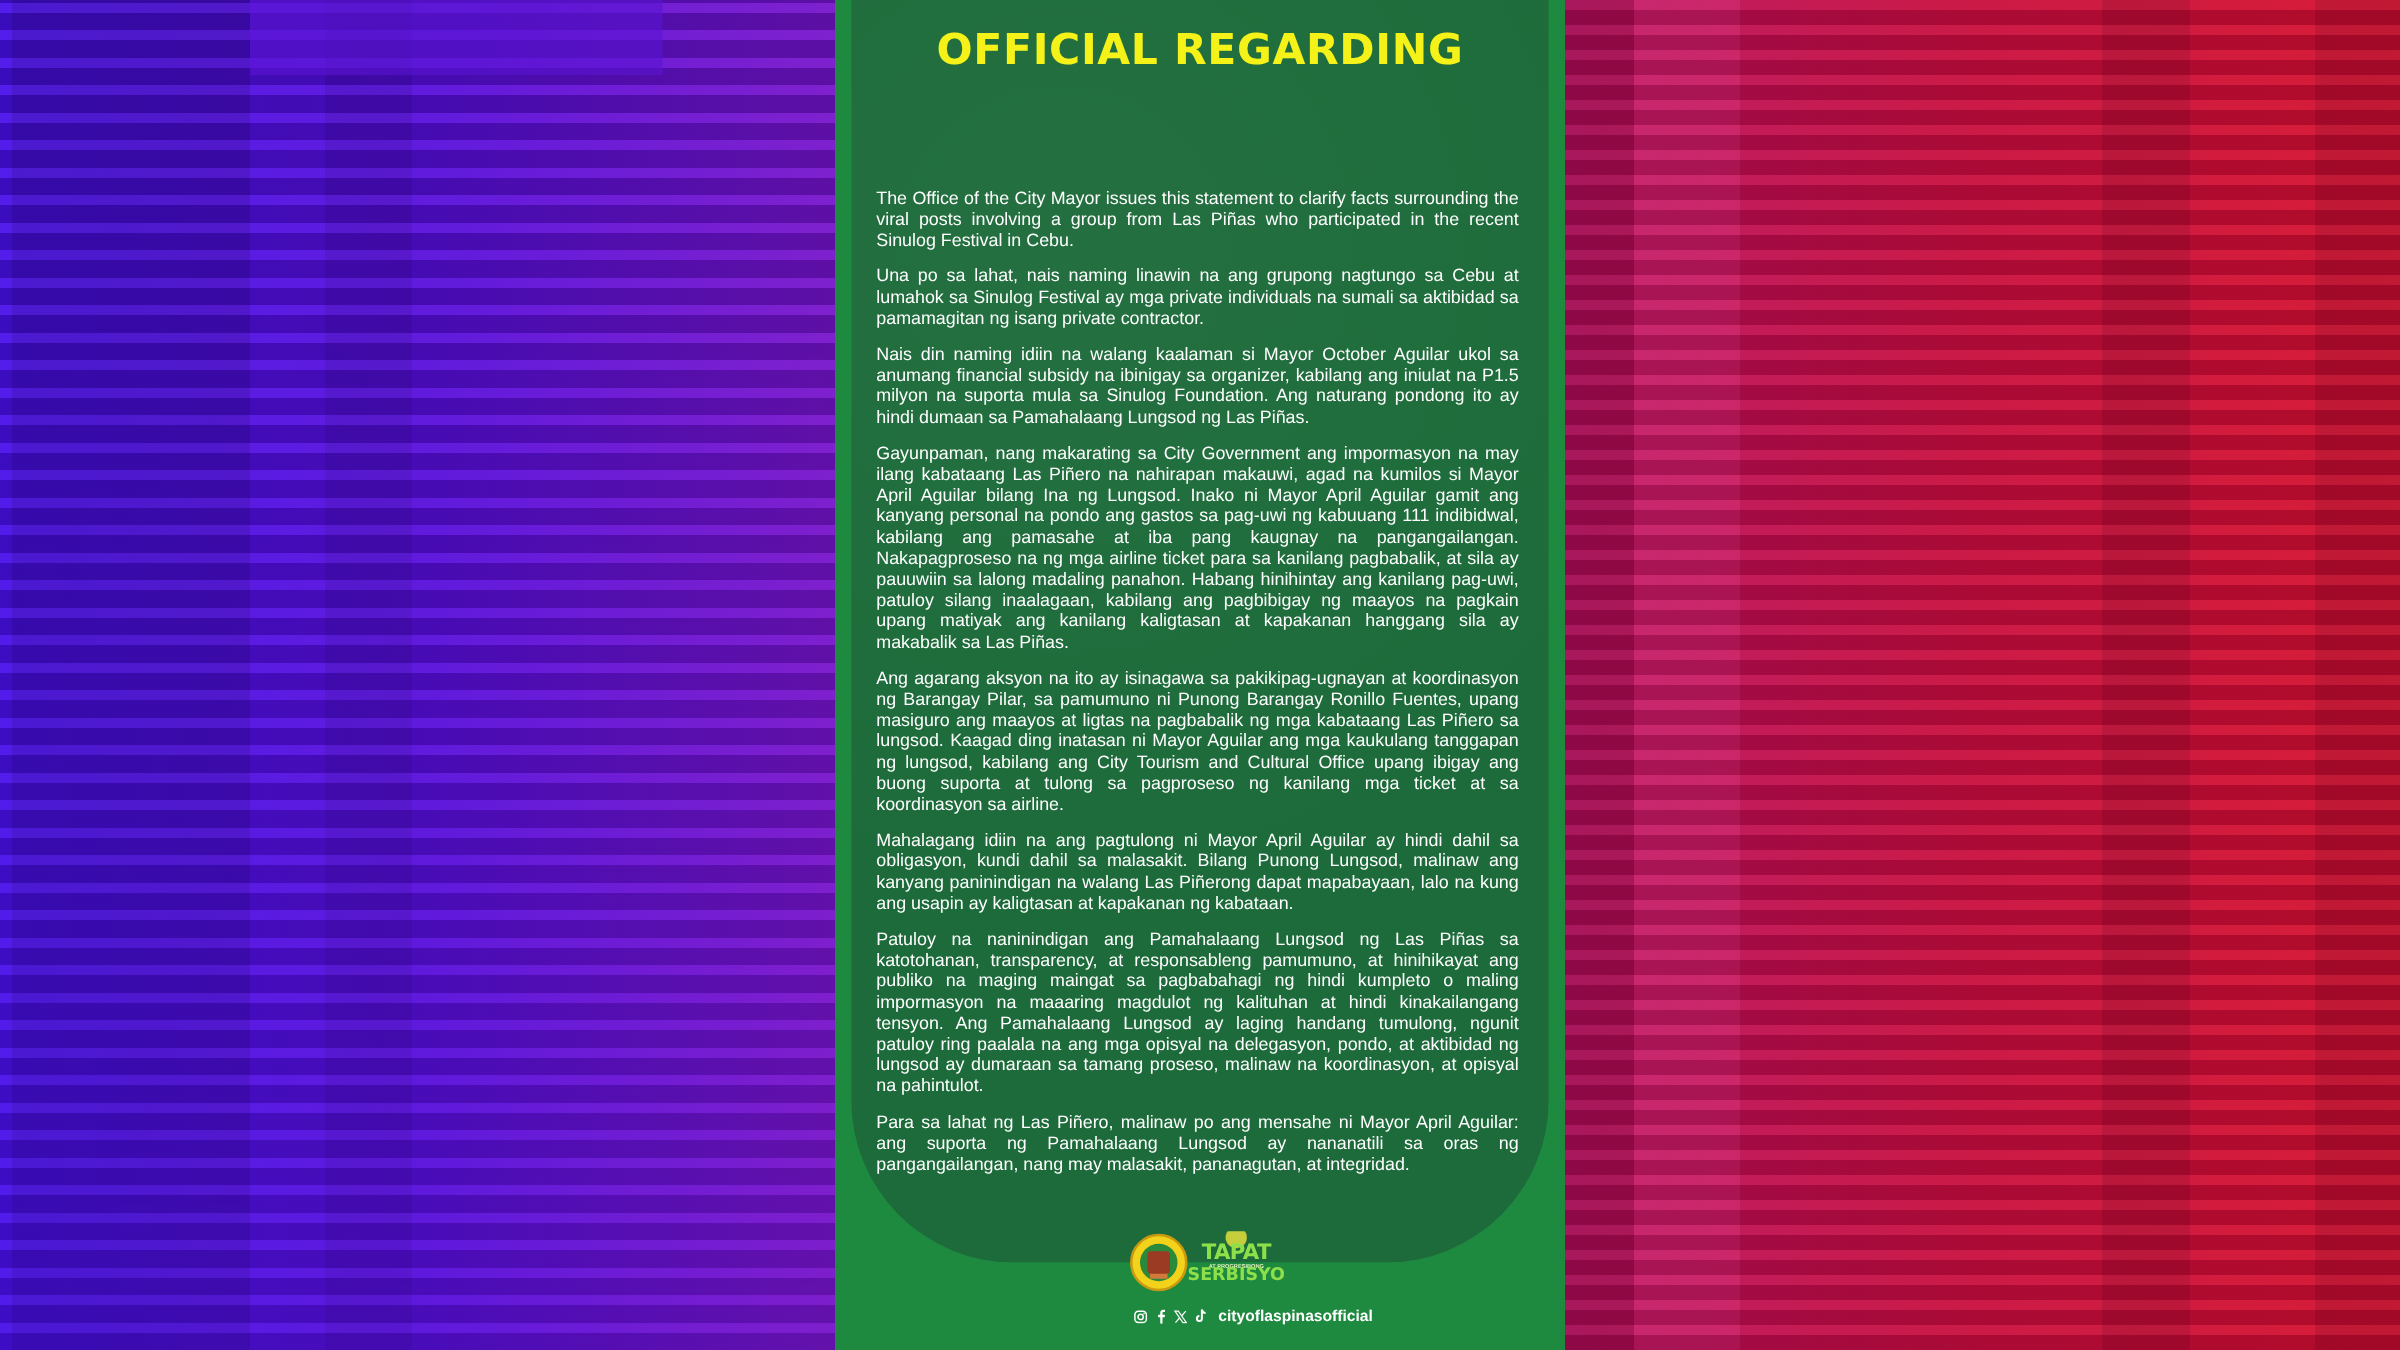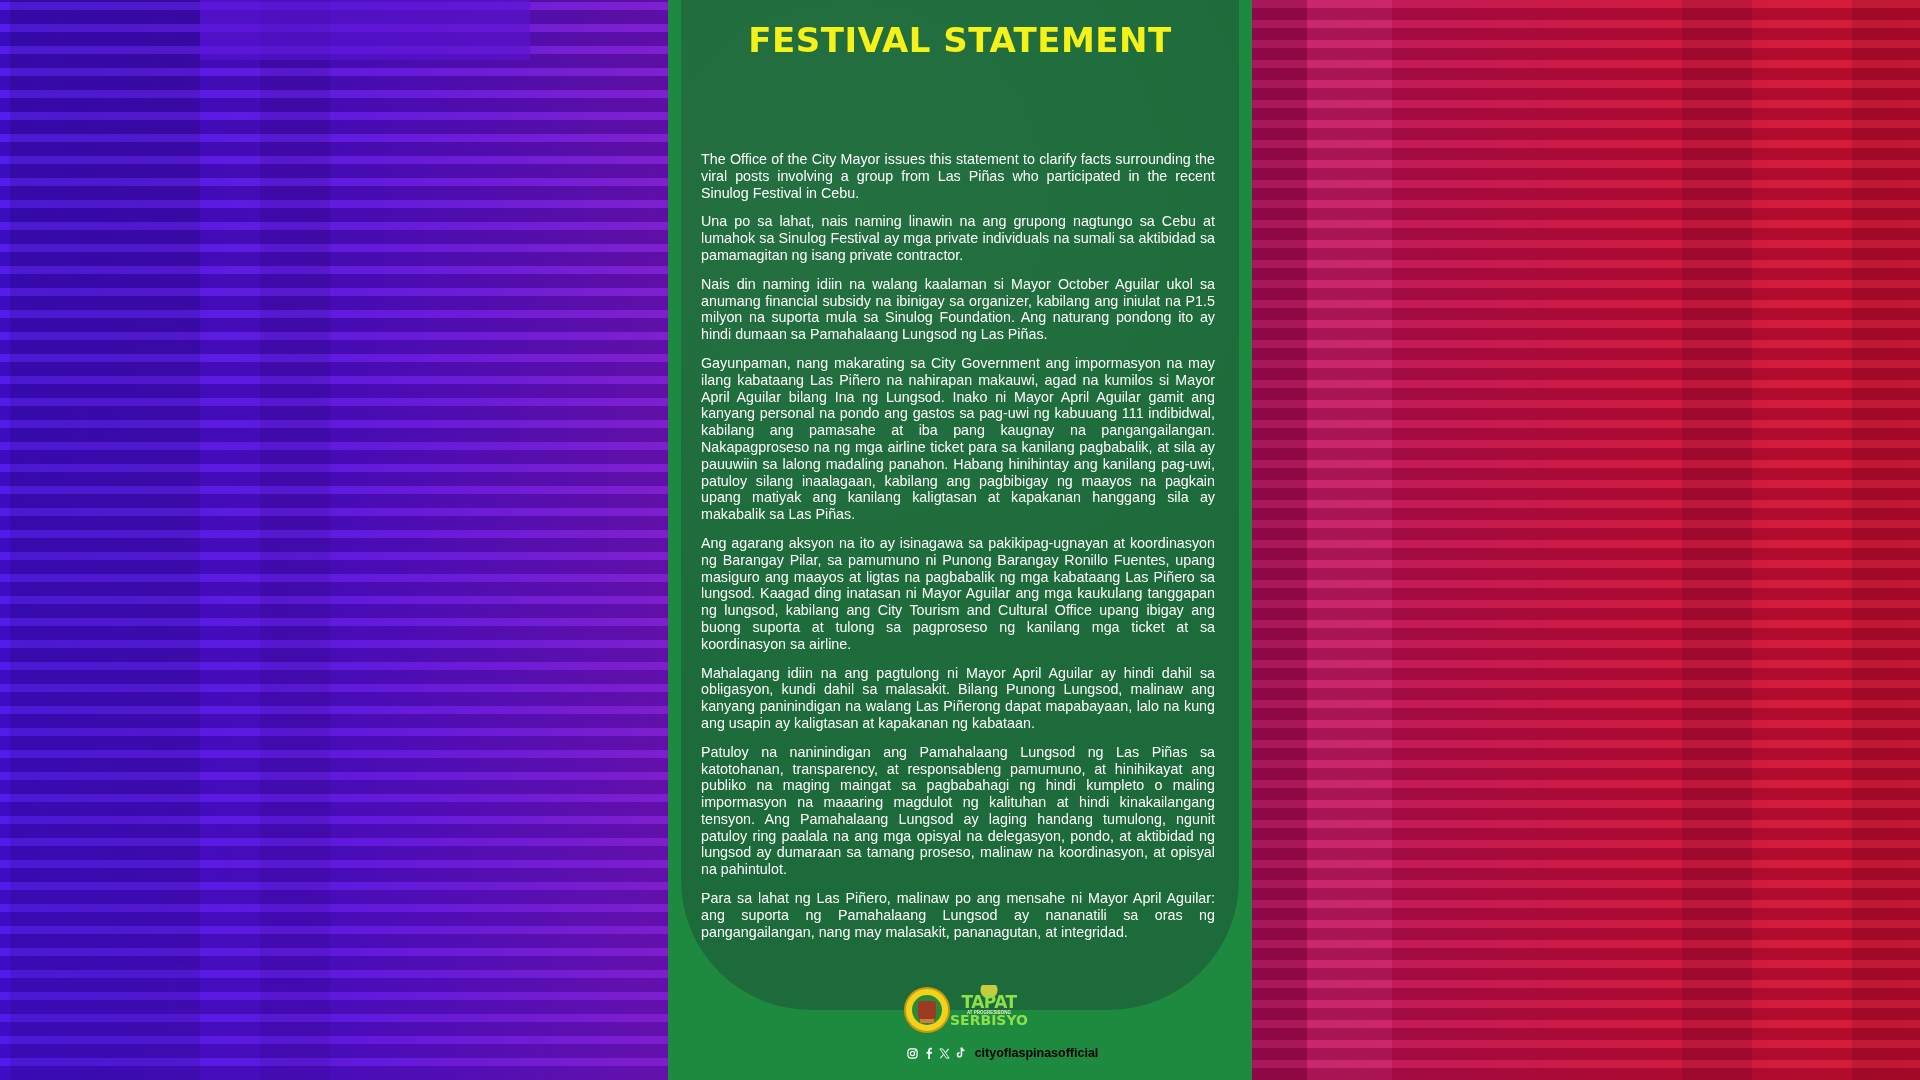--- a/index.html
+++ b/index.html
@@ -87,36 +87,36 @@
       display: flex; flex-direction: column; align-items: center; justify-content: center;
       background: radial-gradient(circle at 50% 10%, rgba(240,230,60,0.8) 0 8px, transparent 9px);
     }
     .tapat .t1 { color: #8ee04a; font-weight: 900; font-size: 17px; line-height: 16px; font-family: "DejaVu Sans", sans-serif; letter-spacing: -0.5px; }
     .tapat .t2 { color: #e8f7c0; font-size: 4.5px; line-height: 5px; font-weight: bold; }
     .tapat .t3 { color: #8ee04a; font-weight: 900; font-size: 14px; line-height: 11px; font-family: "DejaVu Sans", sans-serif; }
 
     .social {
       position: absolute; left: 0; top: 1044px; width: 669px; height: 18px;
       display: flex; justify-content: center; align-items: center; gap: 4px;
-      color: #000000;
+      color: #ffffff;
     }
     .social .ico { width: 12px; height: 12px; display: inline-flex; align-items: center; justify-content: center; font-size: 11px; line-height: 12px; }
     .social .handle { margin-left: 4px; font-size: 12.5px; font-weight: bold; }
   </style>
 </head>
 <body>
 
 <div class="bg-layer bg-left"></div>
 <div class="bg-left-sky"></div>
 <div class="bg-layer bg-right"></div>
 
 <div class="panel">
   <div class="panel-inner"></div>
 
-  <h1 class="title">FESTIVAL STATEMENT</h1>
+  <h1 class="title">OFFICIAL REGARDING</h1>
   <div class="subtitle">
   </div>
 
   <div class="body-text">
     <p>The Office of the City Mayor issues this statement to clarify facts surrounding the viral posts involving a group from Las Piñas who participated in the recent Sinulog Festival in Cebu.</p>
     <p>Una po sa lahat, nais naming linawin na ang grupong nagtungo sa Cebu at lumahok sa Sinulog Festival ay mga private individuals na sumali sa aktibidad sa pamamagitan ng isang private contractor.</p>
     <p>Nais din naming idiin na walang kaalaman si Mayor October Aguilar ukol sa anumang financial subsidy na ibinigay sa organizer, kabilang ang iniulat na P1.5 milyon na suporta mula sa Sinulog Foundation. Ang naturang pondong ito ay hindi dumaan sa Pamahalaang Lungsod ng Las Piñas.</p>
     <p>Gayunpaman, nang makarating sa City Government ang impormasyon na may ilang kabataang Las Piñero na nahirapan makauwi, agad na kumilos si Mayor April Aguilar bilang Ina ng Lungsod. Inako ni Mayor April Aguilar gamit ang kanyang personal na pondo ang gastos sa pag-uwi ng kabuuang 111 indibidwal, kabilang ang pamasahe at iba pang kaugnay na pangangailangan. Nakapagproseso na ng mga airline ticket para sa kanilang pagbabalik, at sila ay pauuwiin sa lalong madaling panahon. Habang hinihintay ang kanilang pag-uwi, patuloy silang inaalagaan, kabilang ang pagbibigay ng maayos na pagkain upang matiyak ang kanilang kaligtasan at kapakanan hanggang sila ay makabalik sa Las Piñas.</p>
     <p>Ang agarang aksyon na ito ay isinagawa sa pakikipag-ugnayan at koordinasyon ng Barangay Pilar, sa pamumuno ni Punong Barangay Ronillo Fuentes, upang masiguro ang maayos at ligtas na pagbabalik ng mga kabataang Las Piñero sa lungsod. Kaagad ding inatasan ni Mayor Aguilar ang mga kaukulang tanggapan ng lungsod, kabilang ang City Tourism and Cultural Office upang ibigay ang buong suporta at tulong sa pagproseso ng kanilang mga ticket at sa koordinasyon sa airline.</p>
     <p>Mahalagang idiin na ang pagtulong ni Mayor April Aguilar ay hindi dahil sa obligasyon, kundi dahil sa malasakit. Bilang Punong Lungsod, malinaw ang kanyang paninindigan na walang Las Piñerong dapat mapabayaan, lalo na kung ang usapin ay kaligtasan at kapakanan ng kabataan.</p>

